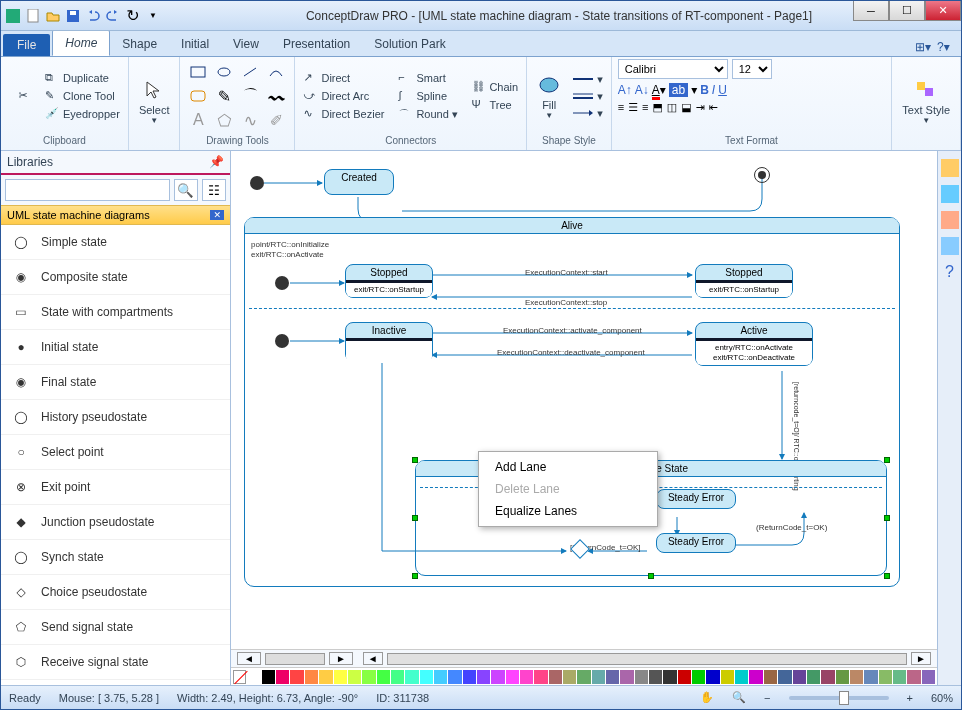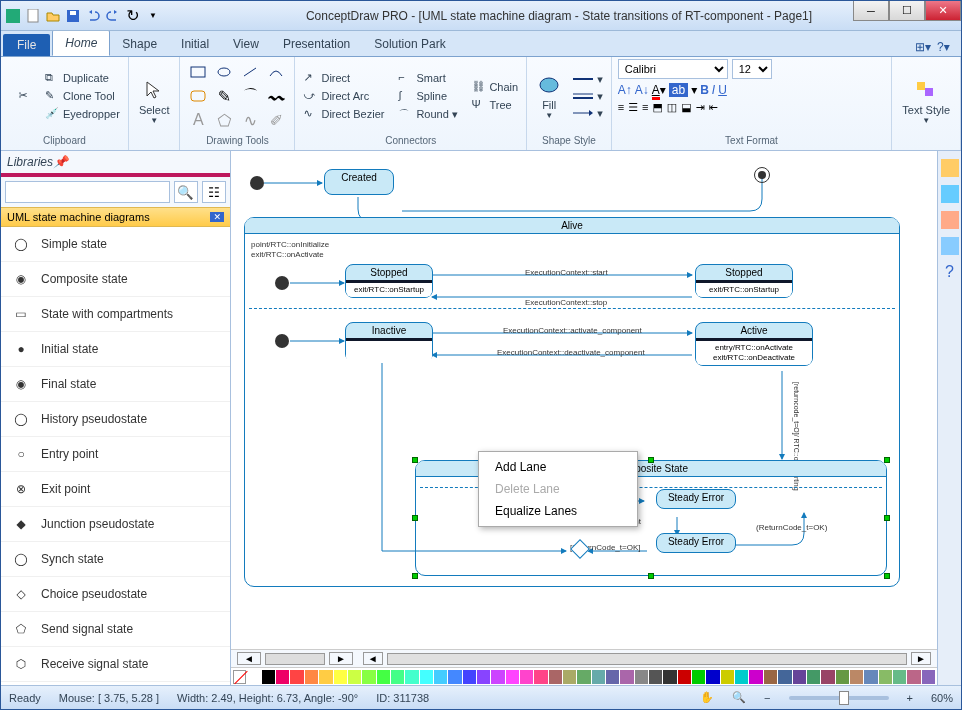--- a/index.html
+++ b/index.html
@@ -24,21 +24,21 @@
 .rbtn { display: flex; flex-direction: column; align-items: center; padding: 2px 4px; cursor: pointer; font-size: 11px; color: #345; }
 .rbtn-ico { width: 24px; height: 24px; display: flex; align-items: center; justify-content: center; margin-bottom: 2px; }
 .rbtn-sm { display: flex; align-items: center; gap: 4px; padding: 1px 2px; cursor: pointer; font-size: 11px; color: #345; white-space: nowrap; }
 .rbtn-sm .ico { width: 14px; height: 14px; display: inline-flex; }
 .vstack { display: flex; flex-direction: column; gap: 2px; }
 .toolgrid { display: grid; grid-template-columns: repeat(4, 24px); grid-template-rows: repeat(3, 22px); gap: 2px; }
 .toolgrid > div { border: 1px solid transparent; display: flex; align-items: center; justify-content: center; cursor: pointer; }
 .font-sel { height: 20px; font-size: 11px; border: 1px solid #a8c0de; background: #fff; padding: 0 2px; }
 .body-area { flex: 1; display: flex; min-height: 0; }
 .libraries { width: 230px; border-right: 1px solid #a8c0de; display: flex; flex-direction: column; background: #f4f8fd; }
-.lib-hdr { padding: 4px 6px; font-size: 12px; color: #345; border-bottom: 4px solid #be185d; display: flex; align-items: center; font-style: italic; }
+.lib-hdr { padding: 4px 6px; font-size: 12px; color: #345; border-bottom: 2px solid #be185d; display: flex; justify-content: space-between; align-items: center; }
 .lib-search { display: flex; gap: 4px; padding: 4px; }
 .lib-search input { flex: 1; height: 22px; border: 1px solid #a8c0de; padding: 0 4px; font-size: 12px; }
 .lib-search button { width: 26px; height: 22px; border: 1px solid #a8c0de; background: #fff; cursor: pointer; }
 .lib-title { background: linear-gradient(#ffe08a,#ffcb4a); font-size: 11px; padding: 3px 6px; display: flex; justify-content: space-between; align-items: center; border-top: 1px solid #e0b850; border-bottom: 1px solid #e0b850; }
 .lib-list { flex: 1; overflow-y: auto; background: #fff; }
 .lib-item { display: flex; align-items: center; gap: 8px; padding: 6px 8px; font-size: 12px; color: #333; cursor: pointer; border-bottom: 1px solid #f0f0f0; }
 .lib-item .shp { width: 24px; height: 22px; display: flex; align-items: center; justify-content: center; }
 .canvas-wrap { flex: 1; display: flex; flex-direction: column; min-width: 0; background: #f0f4fa; position: relative; }
 .canvas-scroll { flex: 1; overflow: hidden; position: relative; background: #fff; }
 .canvas { position: absolute; left: 1px; top: 10px; width: 700px; height: 450px; }
@@ -363,21 +363,21 @@
         <div class="lib-item">
           <span class="shp">◉</span>
           <span>Final state</span>
         </div>
         <div class="lib-item">
           <span class="shp">◯</span>
           <span>History pseudostate</span>
         </div>
         <div class="lib-item">
           <span class="shp">○</span>
-          <span>Entry point</span>
+          <span>Select point</span>
         </div>
         <div class="lib-item">
           <span class="shp">⊗</span>
           <span>Exit point</span>
         </div>
         <div class="lib-item">
           <span class="shp">◆</span>
           <span>Junction pseudostate</span>
         </div>
         <div class="lib-item">
@@ -490,21 +490,21 @@
             <div class="sel-handle" style="left:-4px;top:54px"></div>
             <div class="sel-handle" style="right:-4px;top:54px"></div>
             <div class="sel-handle" style="left:-4px;bottom:-4px"></div>
             <div class="sel-handle" style="left:232px;bottom:-4px"></div>
             <div class="sel-handle" style="right:-4px;bottom:-4px"></div>
           </div>
 
           <div style="position:absolute;left:328px;top:324px;width:14px;height:14px;border:1.5px solid #137bbd;transform:rotate(45deg);background:#fff"></div>
         </div>
 
-        <div class="ctx-menu" style="left:246px;top:290px;width:160px">
+        <div class="ctx-menu" style="left:246px;top:290px;width:180px">
           <div>Add Lane</div>
           <div class="dis">Delete Lane</div>
           <div>Equalize Lanes</div>
         </div>
       </div>
     </div>
 
     <div class="hrule-bot">
       <span style="border:1px solid #999;padding:0 6px">◄</span>
       <span style="border:1px solid #999;width:60px;height:12px;background:#ddd"></span>

